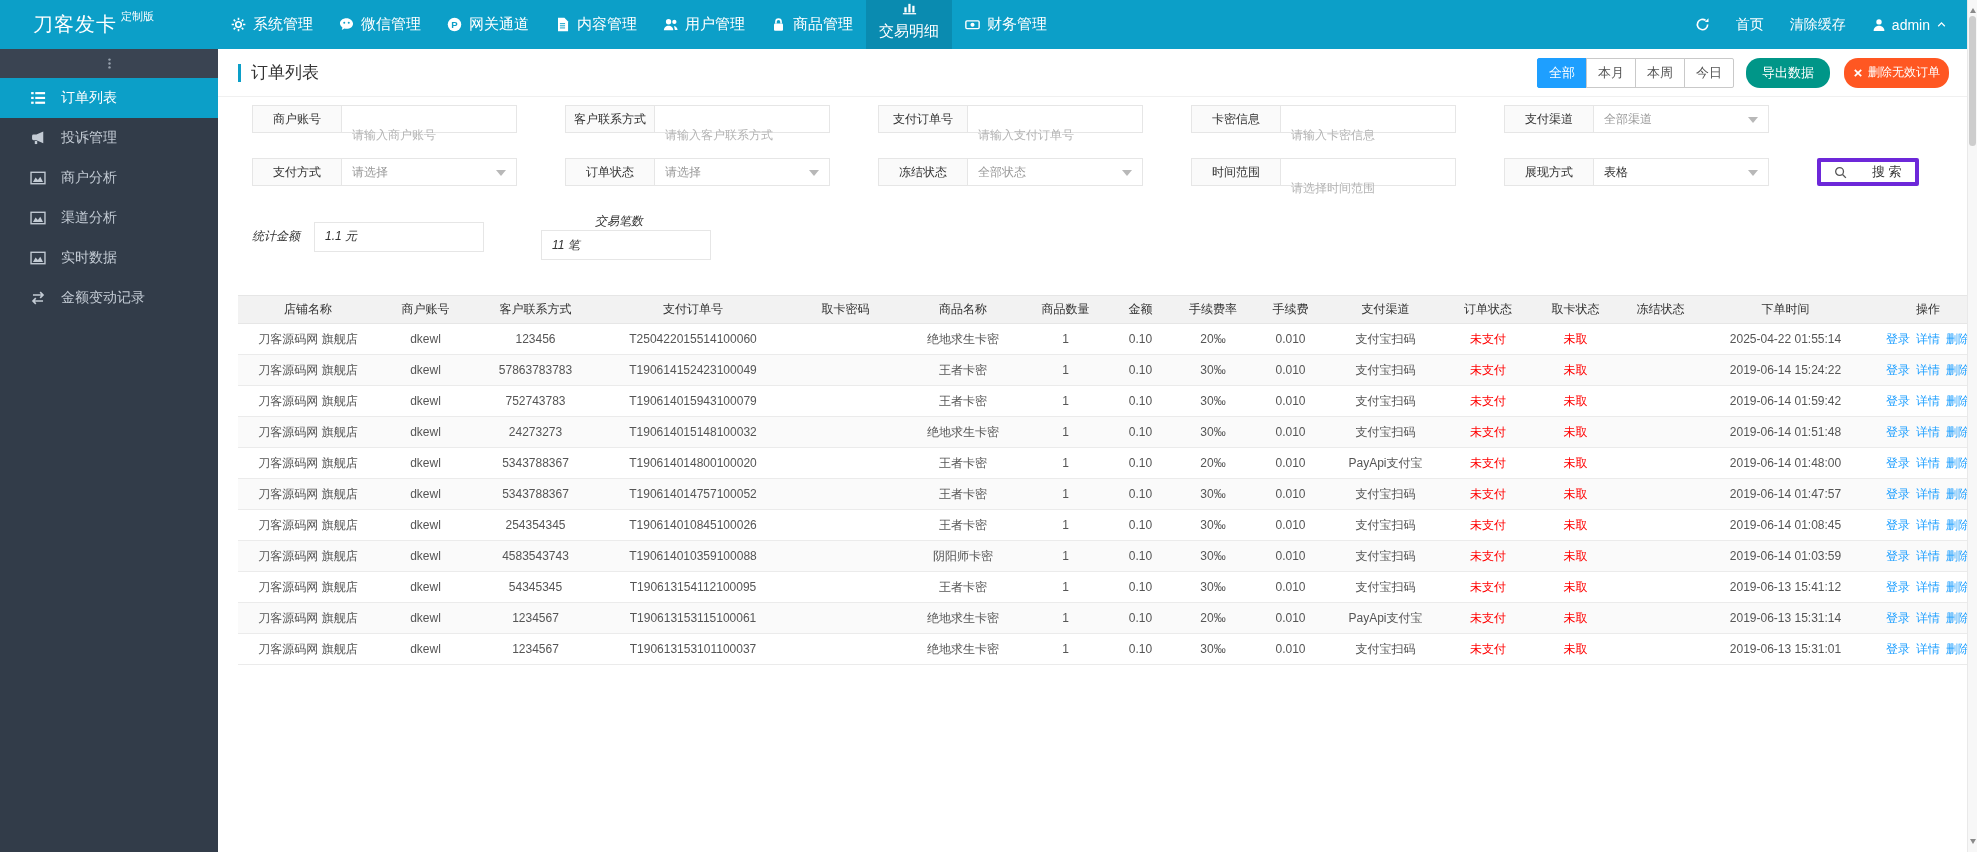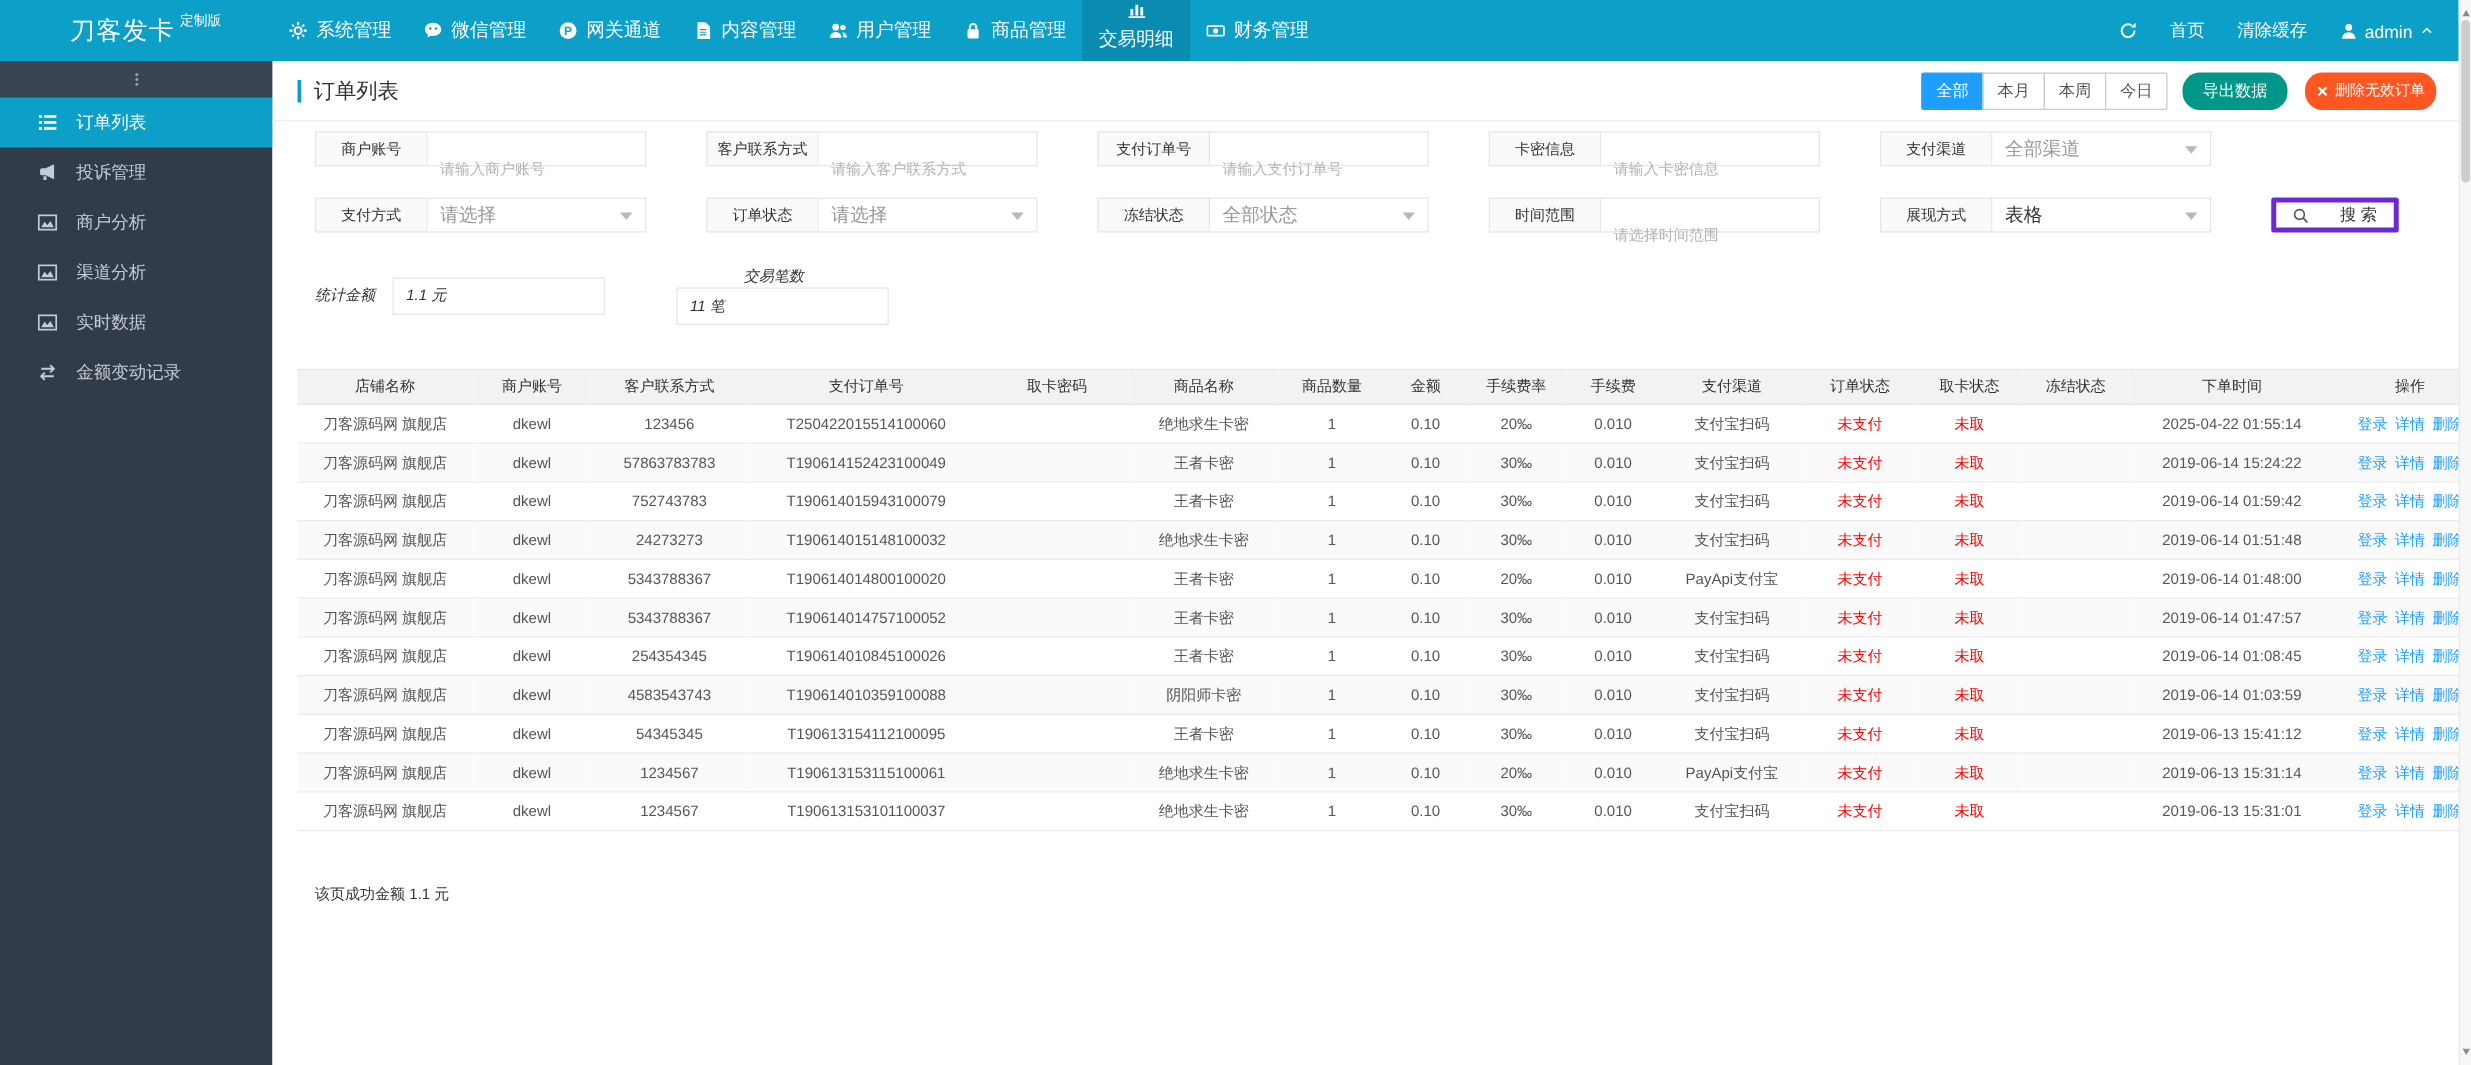--- a/index.html
+++ b/index.html
@@ -3,21 +3,21 @@
 <meta charset="utf-8">
 <style>
   * { box-sizing: border-box; margin: 0; padding: 0; }
   html,body { width:1977px; height:852px; }
   body { font-family:"Liberation Sans", sans-serif; background:#fff; overflow:hidden; }
   .screen { position:relative; width:1977px; height:852px; background:#fff; overflow:hidden; }
 
   
   .topbar { position:absolute; top:0; left:0; width:1967px; height:49px;
             background:var(--topbar,#0c9fc8); display:flex; align-items:stretch; color:#fff; }
-  .brand { width:218px; display:flex; align-items:center; padding-left:56px; font-size:20px; letter-spacing:1px; cursor:pointer; }
+  .brand { width:218px; display:flex; align-items:center; padding-left:33px; font-size:20px; letter-spacing:1px; cursor:pointer; }
   .brand-badge { font-size:11px; margin-left:4px; align-self:flex-start; margin-top:9px; letter-spacing:0; }
   .topnav-items { display:flex; }
   .topnav-item { display:flex; align-items:center; gap:7px; padding:0 13px; font-size:15px; cursor:pointer; white-space:nowrap; }
   .topnav-item.active { background:var(--topbar-active,#0a8bb0);flex-direction:column; }
   .topnav-right { margin-left:auto; display:flex; align-items:center; gap:26px; padding-right:20px; font-size:14px; }
   .topnav-right .link { cursor:pointer; white-space:nowrap; }
   .user-chip { display:flex; align-items:center; gap:6px; cursor:pointer; }
   .icn { display:inline-flex; }
   .icn svg { width:15px; height:15px; display:block; }
   .user-chip .icn svg { width:14px; height:14px; }
@@ -54,21 +54,21 @@
   .filter-row { display:flex; align-items:center; gap:48px; }
   .filter-row.first { margin-top:8px; }
   .filter-row.second { margin-top:25px; }
   .filter-group { display:flex; height:28px; }
   .fg-label { width:90px; background:#fafafa; border:1px solid #e6e6e6; display:flex; align-items:center;
               justify-content:center; font-size:12px; color:#333; white-space:nowrap; }
   .fg-field { width:175px; border:1px solid #e6e6e6; border-left:none; background:#fff; display:flex; align-items:center; }
   input.fg-input { width:100%; height:100%; border:none; outline:none; padding:0 10px; font-size:12px; color:#666; font-family:inherit; background:transparent;margin-top:32px; }
   input.fg-input::placeholder { color:#b3b3b3; }
   .fg-select { width:100%; height:100%; display:flex; align-items:center; justify-content:space-between;
-               padding:0 10px; font-size:15px; color:#999; cursor:pointer;text-align:center; }
+               padding:0 10px; font-size:12px; color:#999; cursor:pointer;text-align:center; }
   .fg-select.selected { color:#333; }
   .caret-down { width:0; height:0; border:5px solid transparent; border-top:6px solid #b8b8b8; margin-top:6px; }
   .search-btn { height:28px; border:4px solid #6d28d9; border-radius:2px; background:#fff; display:inline-flex;
                 align-items:center; gap:25px; padding:0 13px; font-size:13px; color:#333; cursor:pointer; font-family:inherit; }
   .search-btn svg { width:13px; height:13px; color:#555; }
 
   
   .stats-row { display:flex; align-items:center; margin-top:27px; padding-left:34px;font-style:italic; }
   .stat { display:flex; align-items:center; }
   .stat + .stat { margin-left:57px;flex-direction:column; }
@@ -652,21 +652,20 @@
               <td class="red">未支付</td>
               <td class="red">未取</td>
               <td></td>
               <td>2019-06-13 15:31:01</td>
               <td class="ops"><a>登录</a><a>详情</a><a>删除</a></td>
             </tr>
           </tbody>
       </table>
     </div>
 
-    <div class="footer-note">该页成功金额 1.1 元</div>
   </main>
 
   <div class="vscroll">
     <div class="arrow-up"></div>
     <div class="thumb"></div>
     <div class="arrow-down"></div>
   </div>
 </div>
 
 </body></html>

